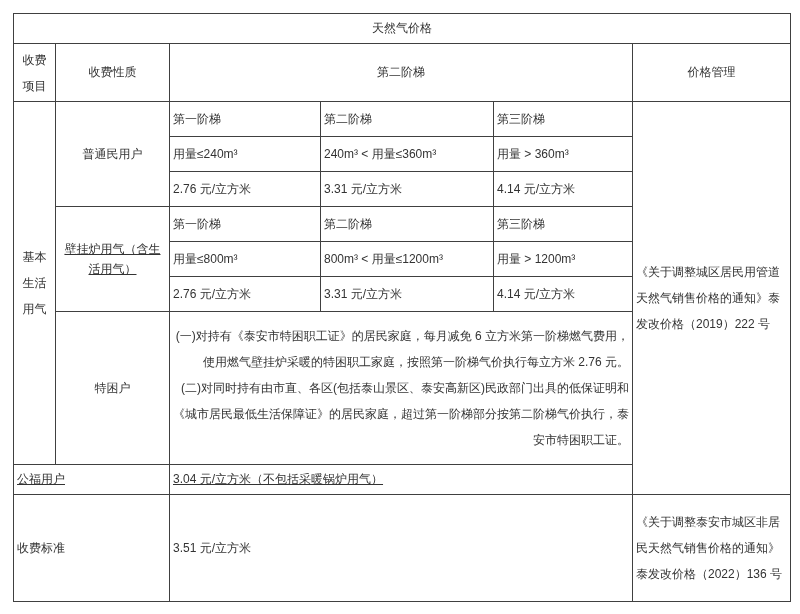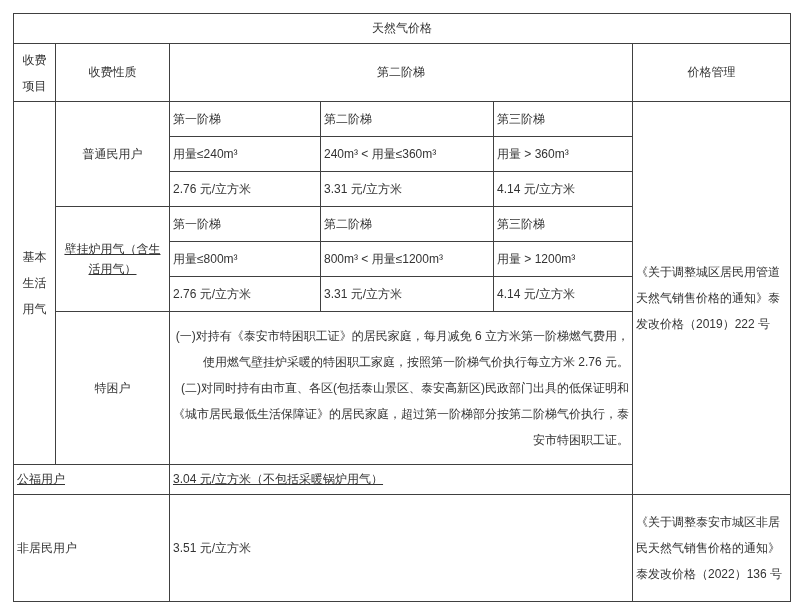--- a/index.html
+++ b/index.html
@@ -115,18 +115,18 @@
       <div>(二)对同时持有由市直、各区(包括泰山景区、泰安高新区)民政部门出具的低保证明和《城市居民最低生活保障证》的居民家庭，超过第一阶梯部分按第二阶梯气价执行，泰安市特困职工证。</div>
     </td>
   </tr>
 
   <tr class="r-pub">
     <td colspan="2" class="l">公福用户</td>
     <td colspan="3" class="l">3.04 元/立方米（不包括采暖锅炉用气）</td>
   </tr>
 
   <tr class="r-non">
-    <td colspan="2" class="l">非居民用户</td>
+    <td colspan="2" class="l">收费标准</td>
     <td colspan="3" class="l">3.51 元/立方米</td>
     <td class="mgmt">《关于调整泰安市城区非居民天然气销售价格的通知》泰发改价格（2022）136 号</td>
   </tr>
 </tbody>
   </table>
 
 </body></html>

